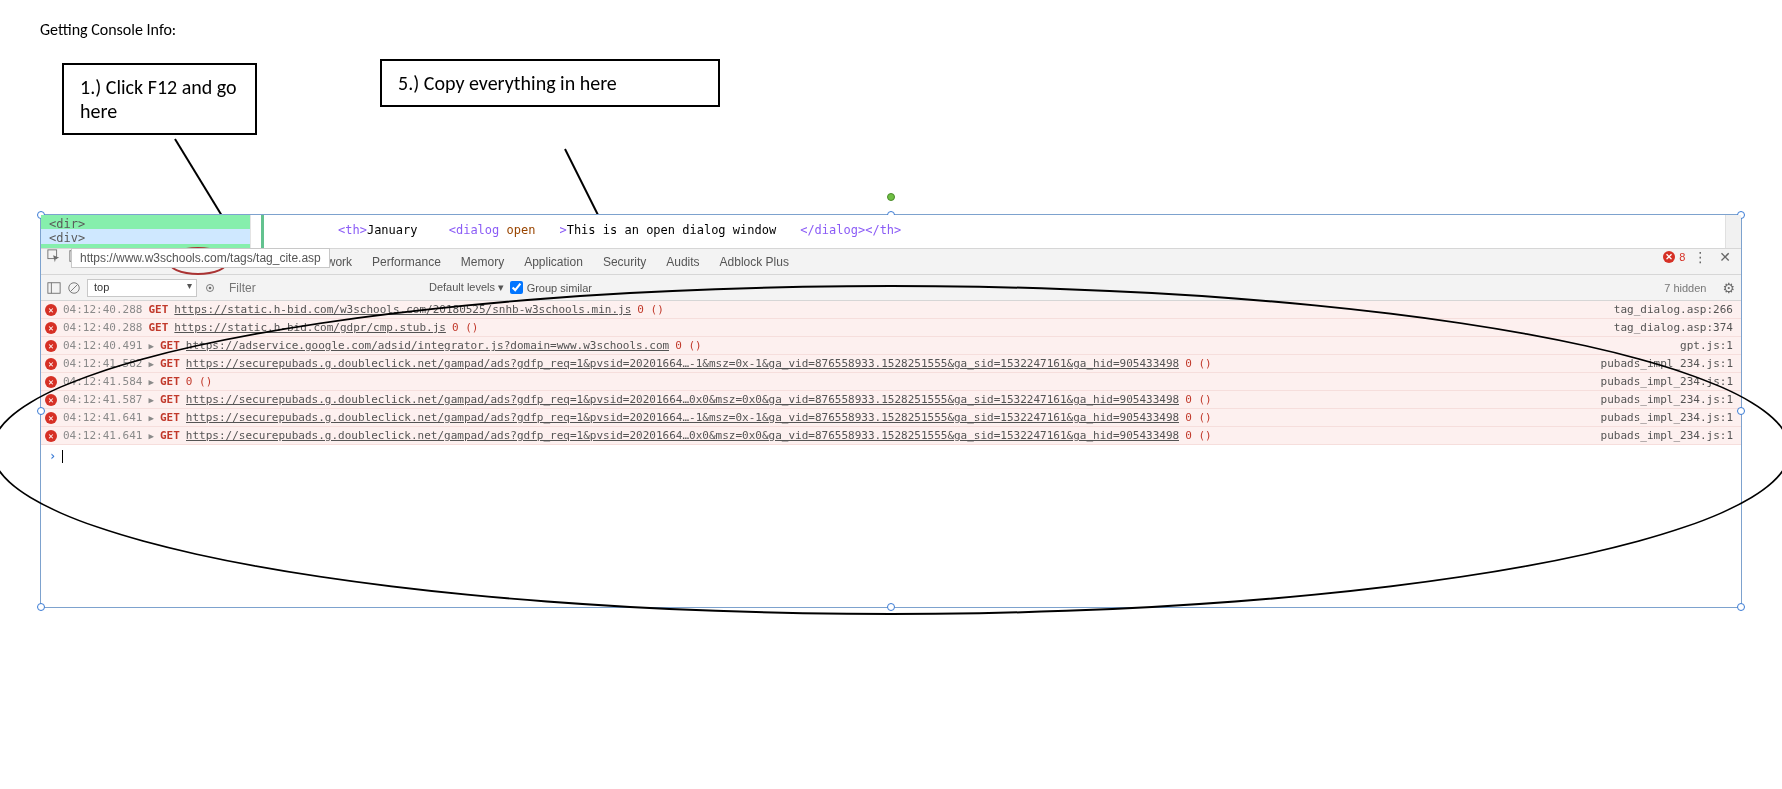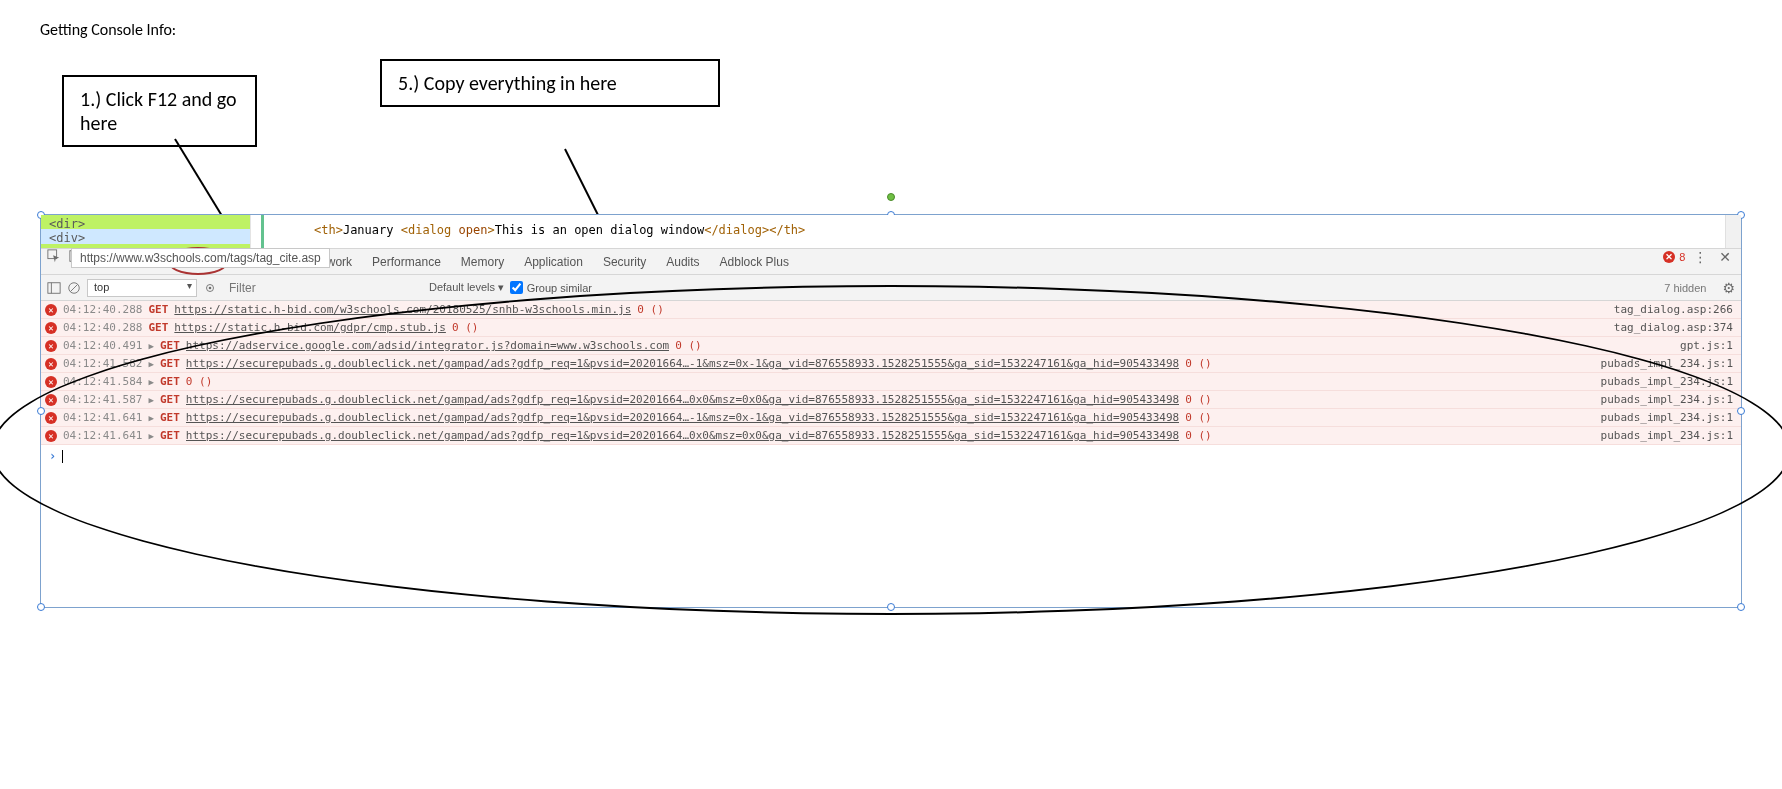--- a/index.html
+++ b/index.html
@@ -19,21 +19,21 @@
     margin-bottom: 0;
     height: 160px;
   }
   .callout {
     position: absolute;
     border: 2px solid #000;
     padding: 10px 16px;
     font-size: 20px;
     background: #fff;
   }
-  .callout-1 { left: 22px; top: 16px; width: 195px; }
+  .callout-1 { left: 22px; top: 4px; width: 195px; }
   .callout-2 { left: 340px; top: 0; width: 340px; }
 
   .arrow { position: absolute; overflow: visible; }
   .arrow line { stroke: #000; stroke-width: 2; }
   .arrow polygon { fill: #000; }
 
   .screenshot-wrap {
     position: relative;
     border: 1.5px solid #7da2ce;
     background: #fff;
@@ -67,21 +67,21 @@
   
   .src-strip {
     display: flex;
     font-family: Consolas, monospace;
     font-size: 12px;
     background: #fff;
     border-bottom: 1px solid #d6d6d6;
   }
   .src-left {
     width: 210px;
-    background: #bef264;
+    background: #86efac;
     border-right: 1px solid #e4e4e4;
     padding: 2px 8px;
     color: #5a5a5a;
     line-height: 1.2;
     position: relative;
     overflow: hidden;
     height: 33px;
   }
   .src-left .hilite {
     position: absolute;
@@ -104,21 +104,21 @@
   }
   .src-main {
     flex: 1;
     padding: 8px 10px 8px 50px;
     white-space: nowrap;
     overflow: hidden;
     position: relative;
     border-left: 3px solid #63c28f;
     margin-left: 10px;
   }
-  .tag { color: #a16207; }
+  .tag { color: #8b5cf6; margin-left: 24px; }
   .txt { color: #000; }
   .src-scroll {
     width: 16px;
     background: #f1f1f1;
     border-left: 1px solid #e0e0e0;
   }
 
   
   .dt-tabs {
     display: flex;

